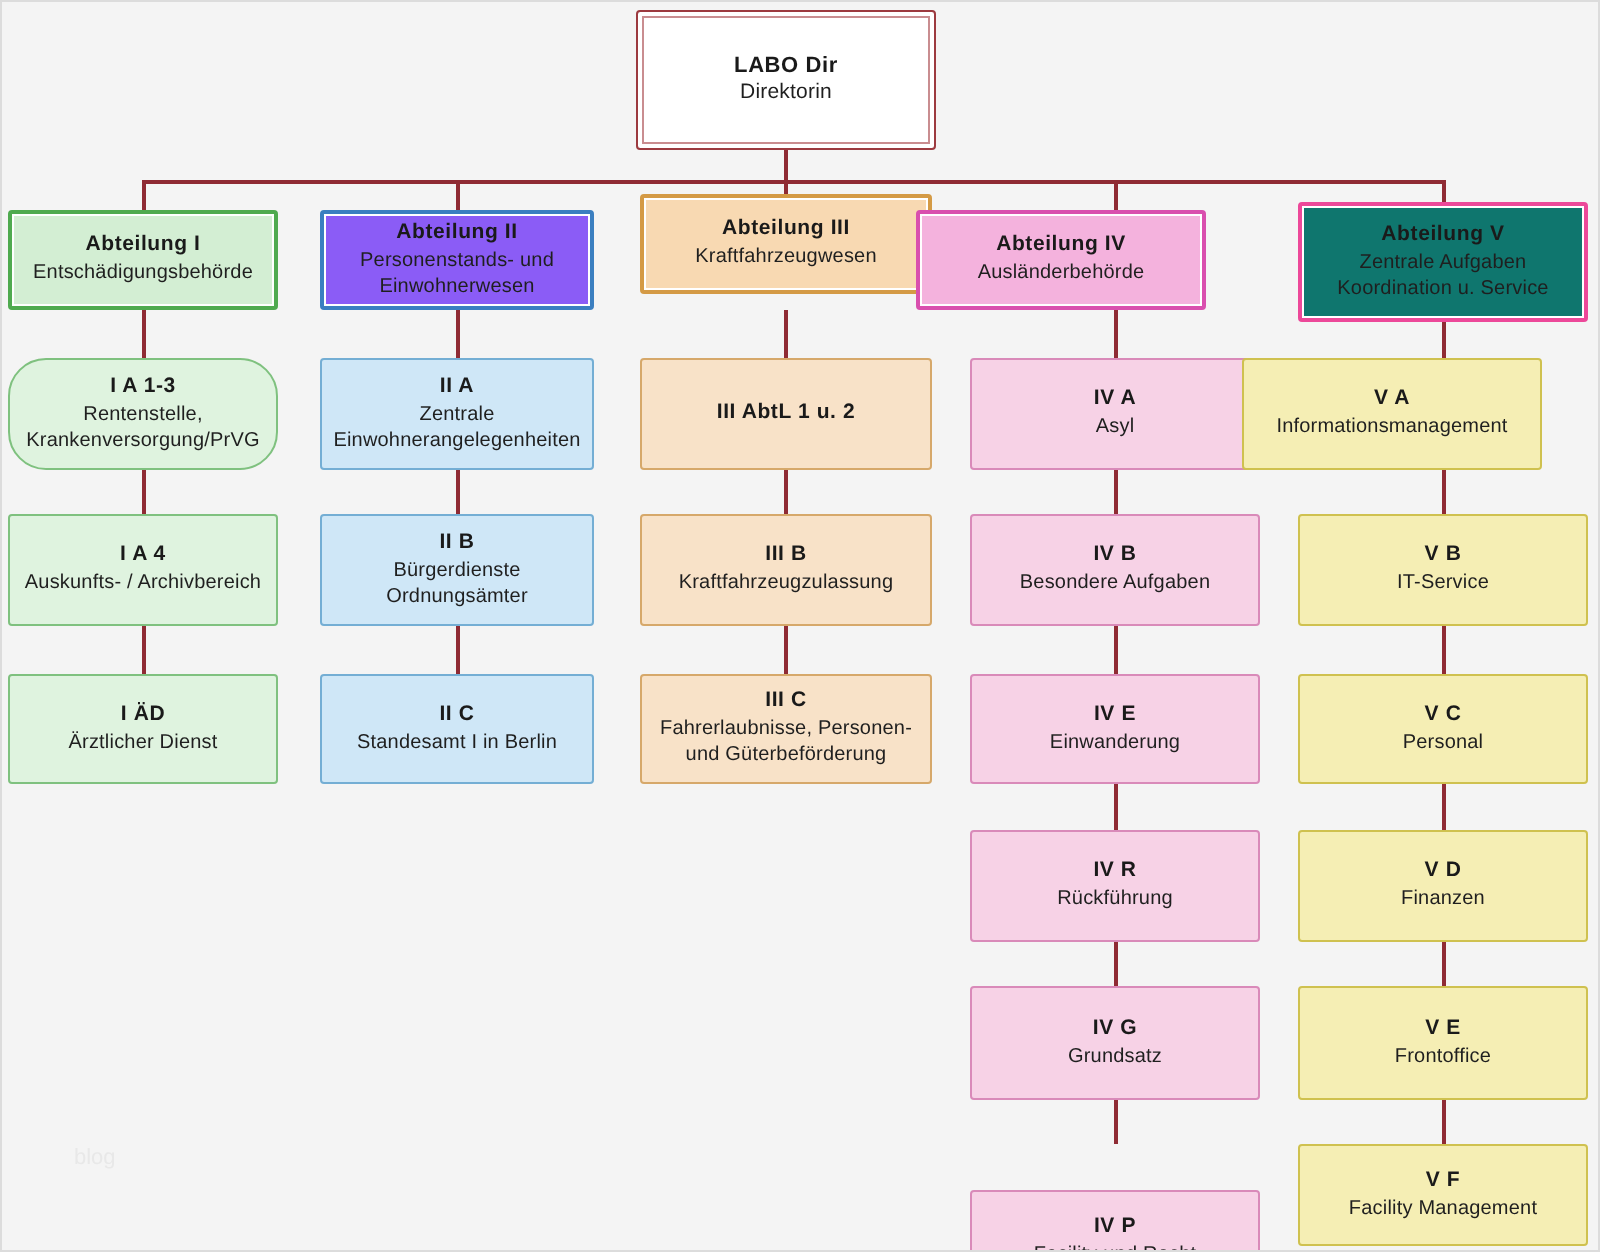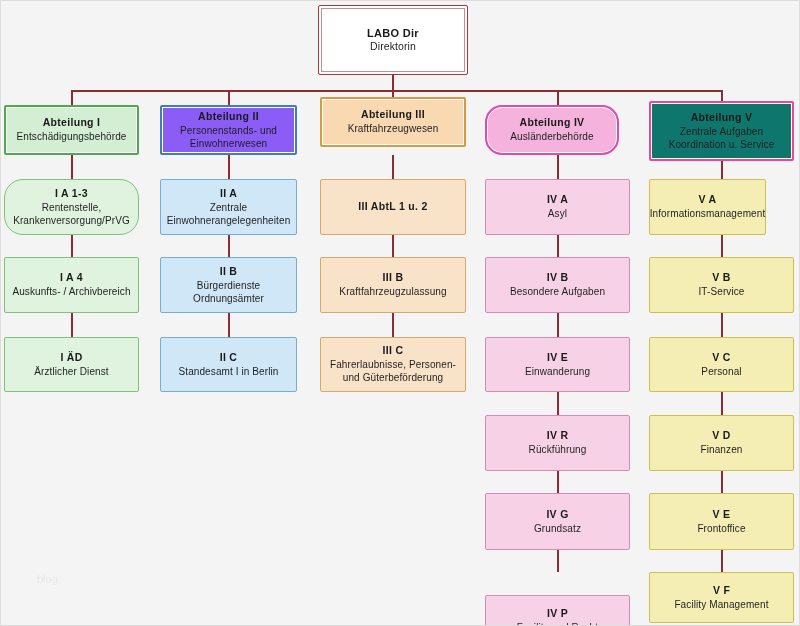--- a/index.html
+++ b/index.html
@@ -177,21 +177,21 @@
   </div>
   <div class="node c3" style="left:319px; top:256px; width:146px; height:56px;">
     <span class="code">III B</span>
     <span class="desc">Kraftfahrzeugzulassung</span>
   </div>
   <div class="node c3" style="left:319px; top:336px; width:146px; height:55px;">
     <span class="code">III C</span>
     <span class="desc">Fahrerlaubnisse, Personen-<br>und Güterbeförderung</span>
   </div>
 
-  <div class="node head c4" style="left:484px; top:104px; width:134px; height:50px;border-radius:17px;">
+  <div class="node head c4" style="left:457px; top:104px; width:145px; height:50px;">
     <span class="code">Abteilung IV</span>
     <span class="desc">Ausländerbehörde</span>
   </div>
   <div class="node c4" style="left:484px; top:178px; width:145px; height:56px;">
     <span class="code">IV A</span>
     <span class="desc">Asyl</span>
   </div>
   <div class="node c4" style="left:484px; top:256px; width:145px; height:56px;">
     <span class="code">IV B</span>
     <span class="desc">Besondere Aufgaben</span>
@@ -210,21 +210,21 @@
   </div>
   <div class="node c4" style="left:484px; top:571px; width:145px; height:51px;margin-top:23px;">
     <span class="code">IV P</span>
     <span class="desc">Facility und Recht</span>
   </div>
 
   <div class="node head c5" style="left:648px; top:100px; width:145px; height:60px;">
     <span class="code">Abteilung V</span>
     <span class="desc">Zentrale Aufgaben<br>Koordination u. Service</span>
   </div>
-  <div class="node c5" style="left:648px; top:178px; width:117px; height:56px;">
+  <div class="node c5" style="left:620px; top:178px; width:150px; height:56px;">
     <span class="code">V A</span>
     <span class="desc">Informationsmanagement</span>
   </div>
   <div class="node c5" style="left:648px; top:256px; width:145px; height:56px;">
     <span class="code">V B</span>
     <span class="desc">IT-Service</span>
   </div>
   <div class="node c5" style="left:648px; top:336px; width:145px; height:55px;">
     <span class="code">V C</span>
     <span class="desc">Personal</span>

